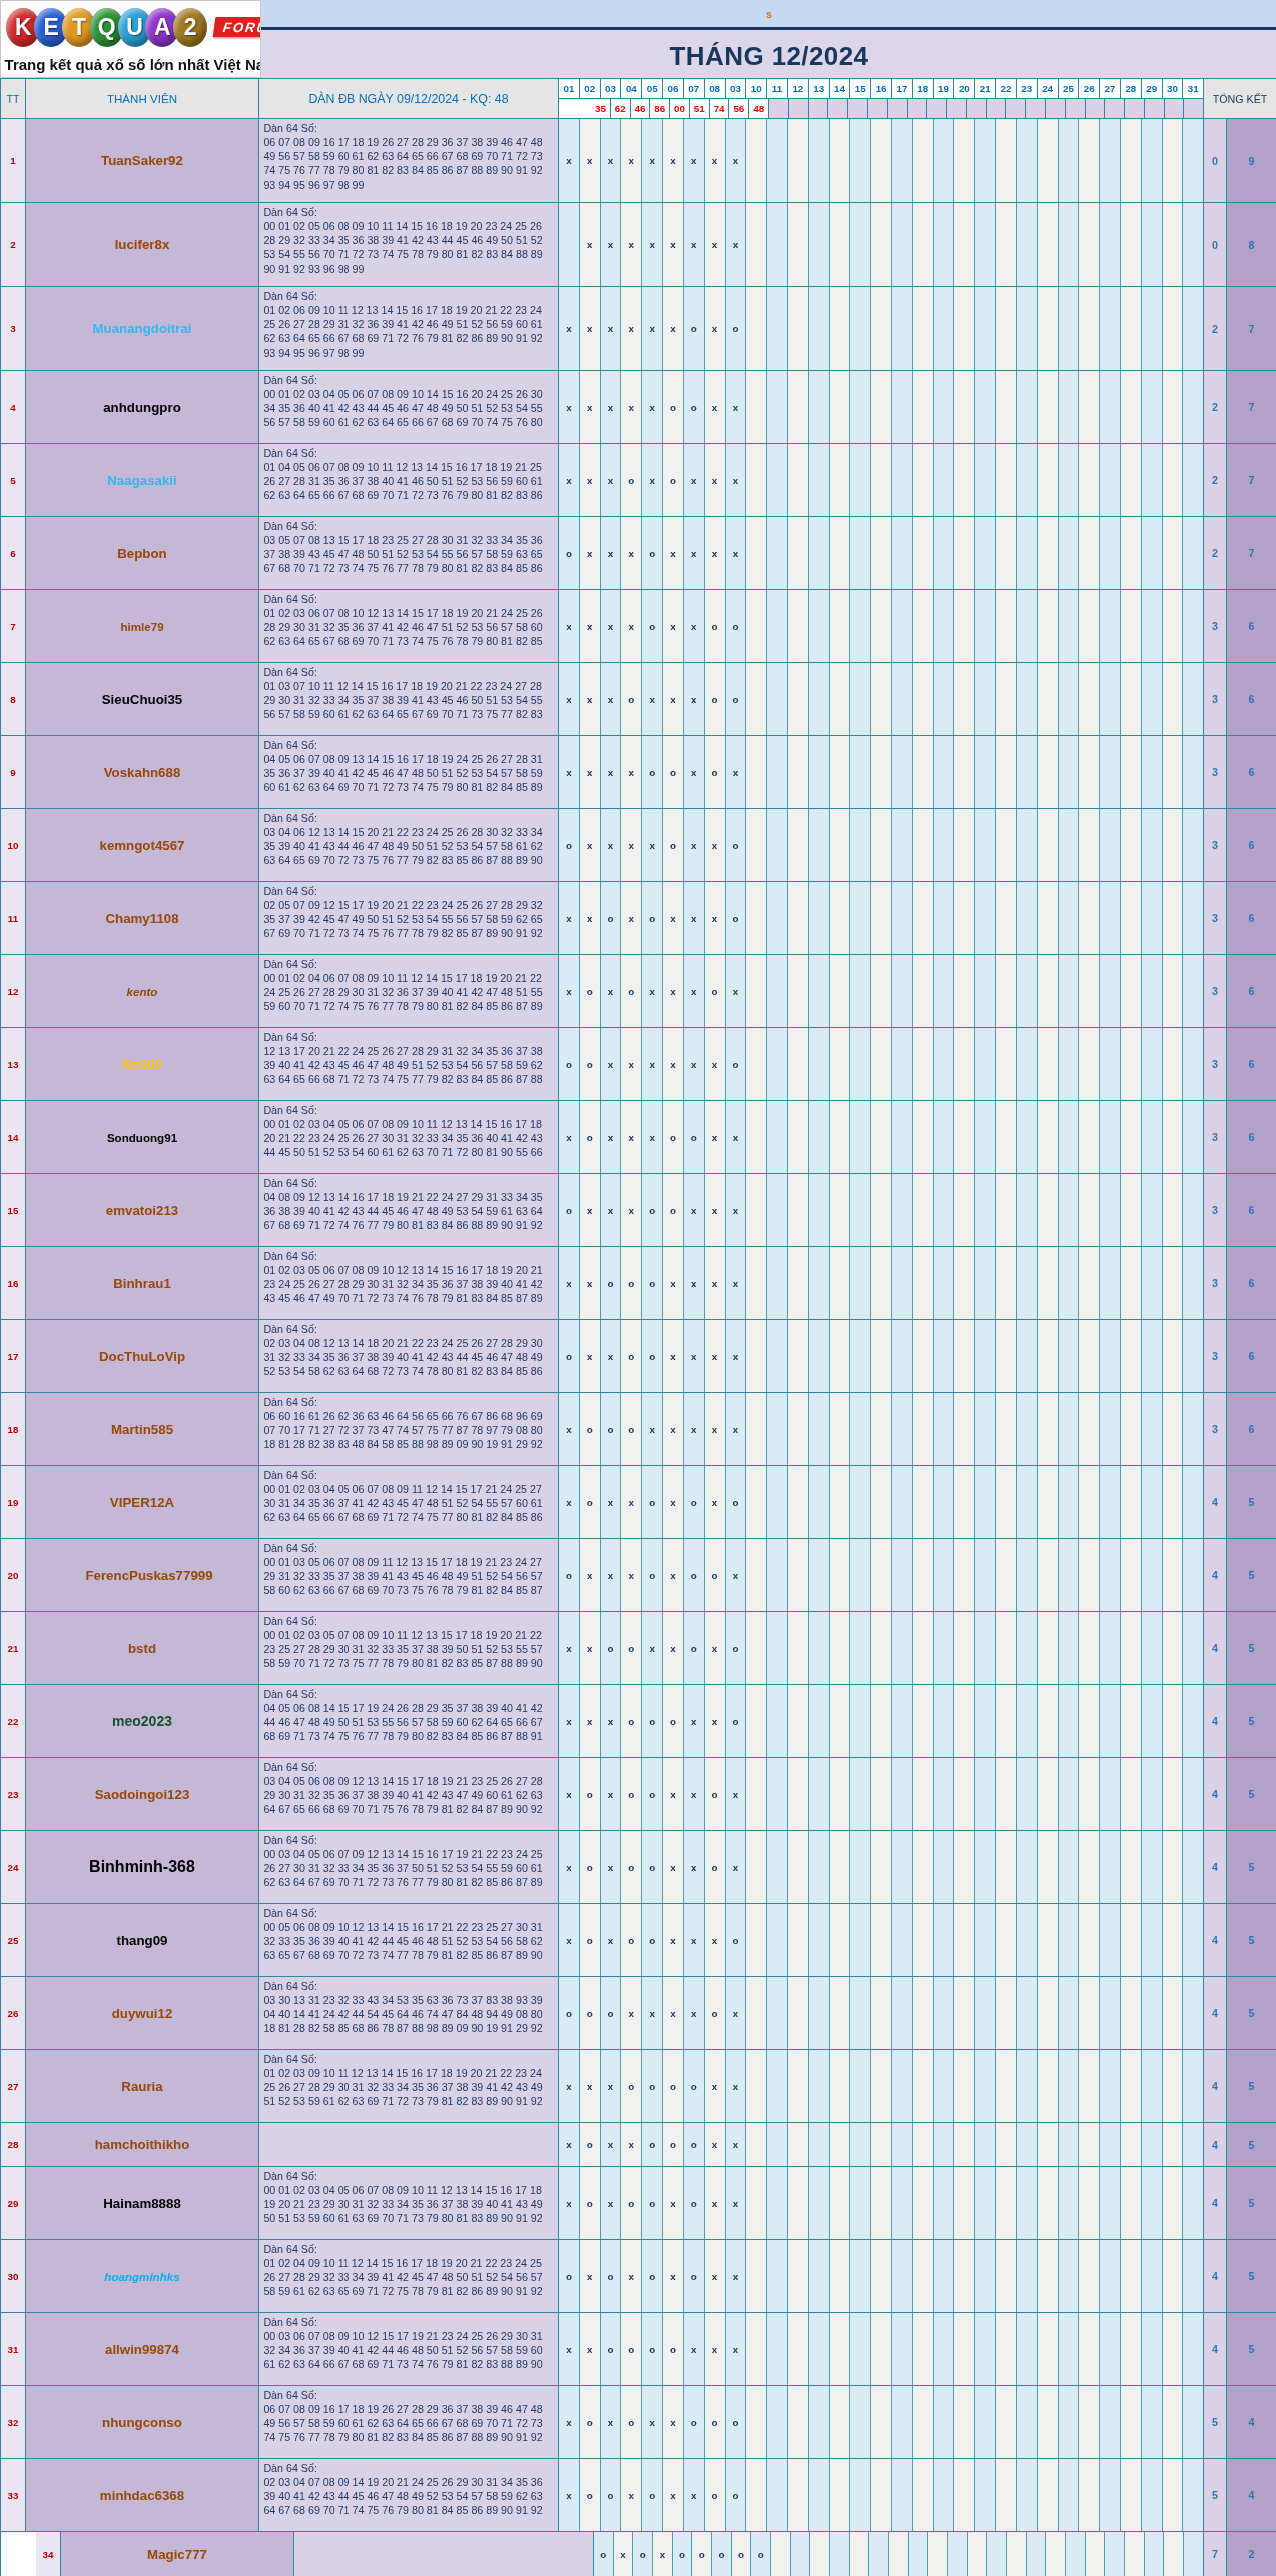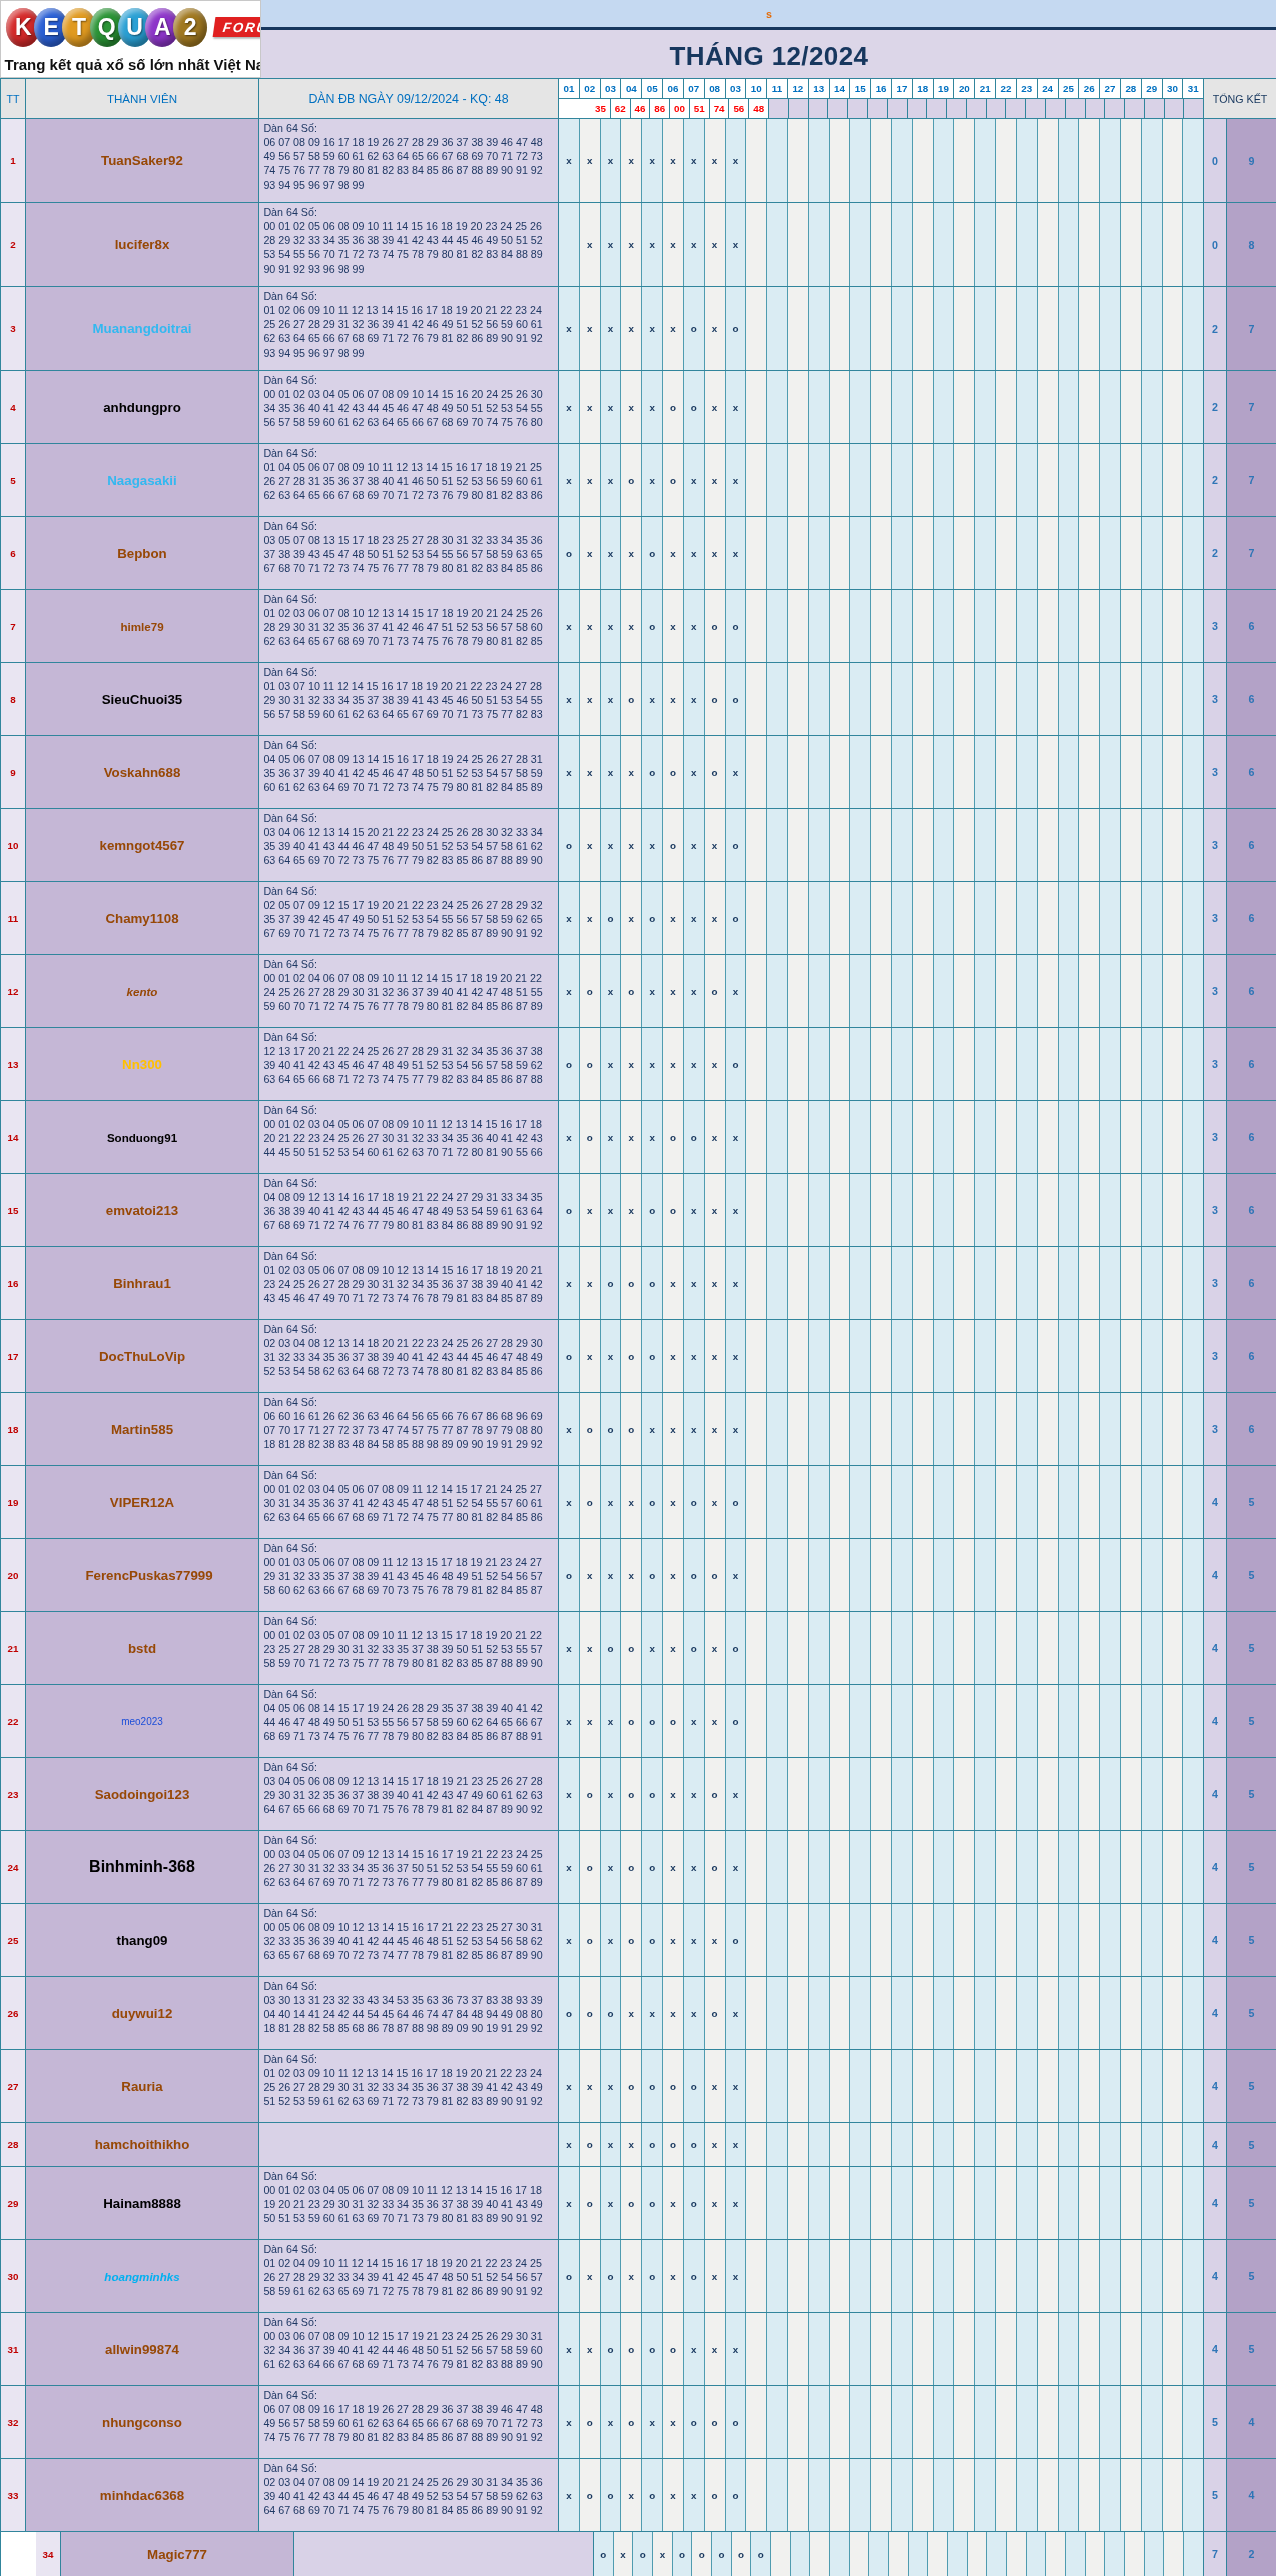--- a/index.html
+++ b/index.html
@@ -1142,21 +1142,21 @@
             <div class="dayc odd"></div>
             <div class="dayc even"></div>
             <div class="dayc odd"></div>
           </div>
           <div class="c c-tk1">4</div>
           <div class="c c-tk2">5</div>
         </div>
         <div class="row" style="height: 73px;">
           <div class="c c-tt">22</div>
           <div class="c c-member">
-            <span style="color: #1d4ed8; font-size: 10px; font-weight: normal;">meo2023</span>
+            <span style="color: #14532d; font-size: 14px; font-weight: bold;">meo2023</span>
           </div>
           <div class="c c-dan">
             <div>Dàn 64 Số:</div>
             <div>04 05 06 08 14 15 17 19 24 26 28 29 35 37 38 39 40 41 42</div>
             <div>44 46 47 48 49 50 51 53 55 56 57 58 59 60 62 64 65 66 67</div>
             <div>68 69 71 73 74 75 76 77 78 79 80 82 83 84 85 86 87 88 91</div>
           </div>
           <div class="c c-days">
             <div class="dayc odd">x</div>
             <div class="dayc even">x</div>

